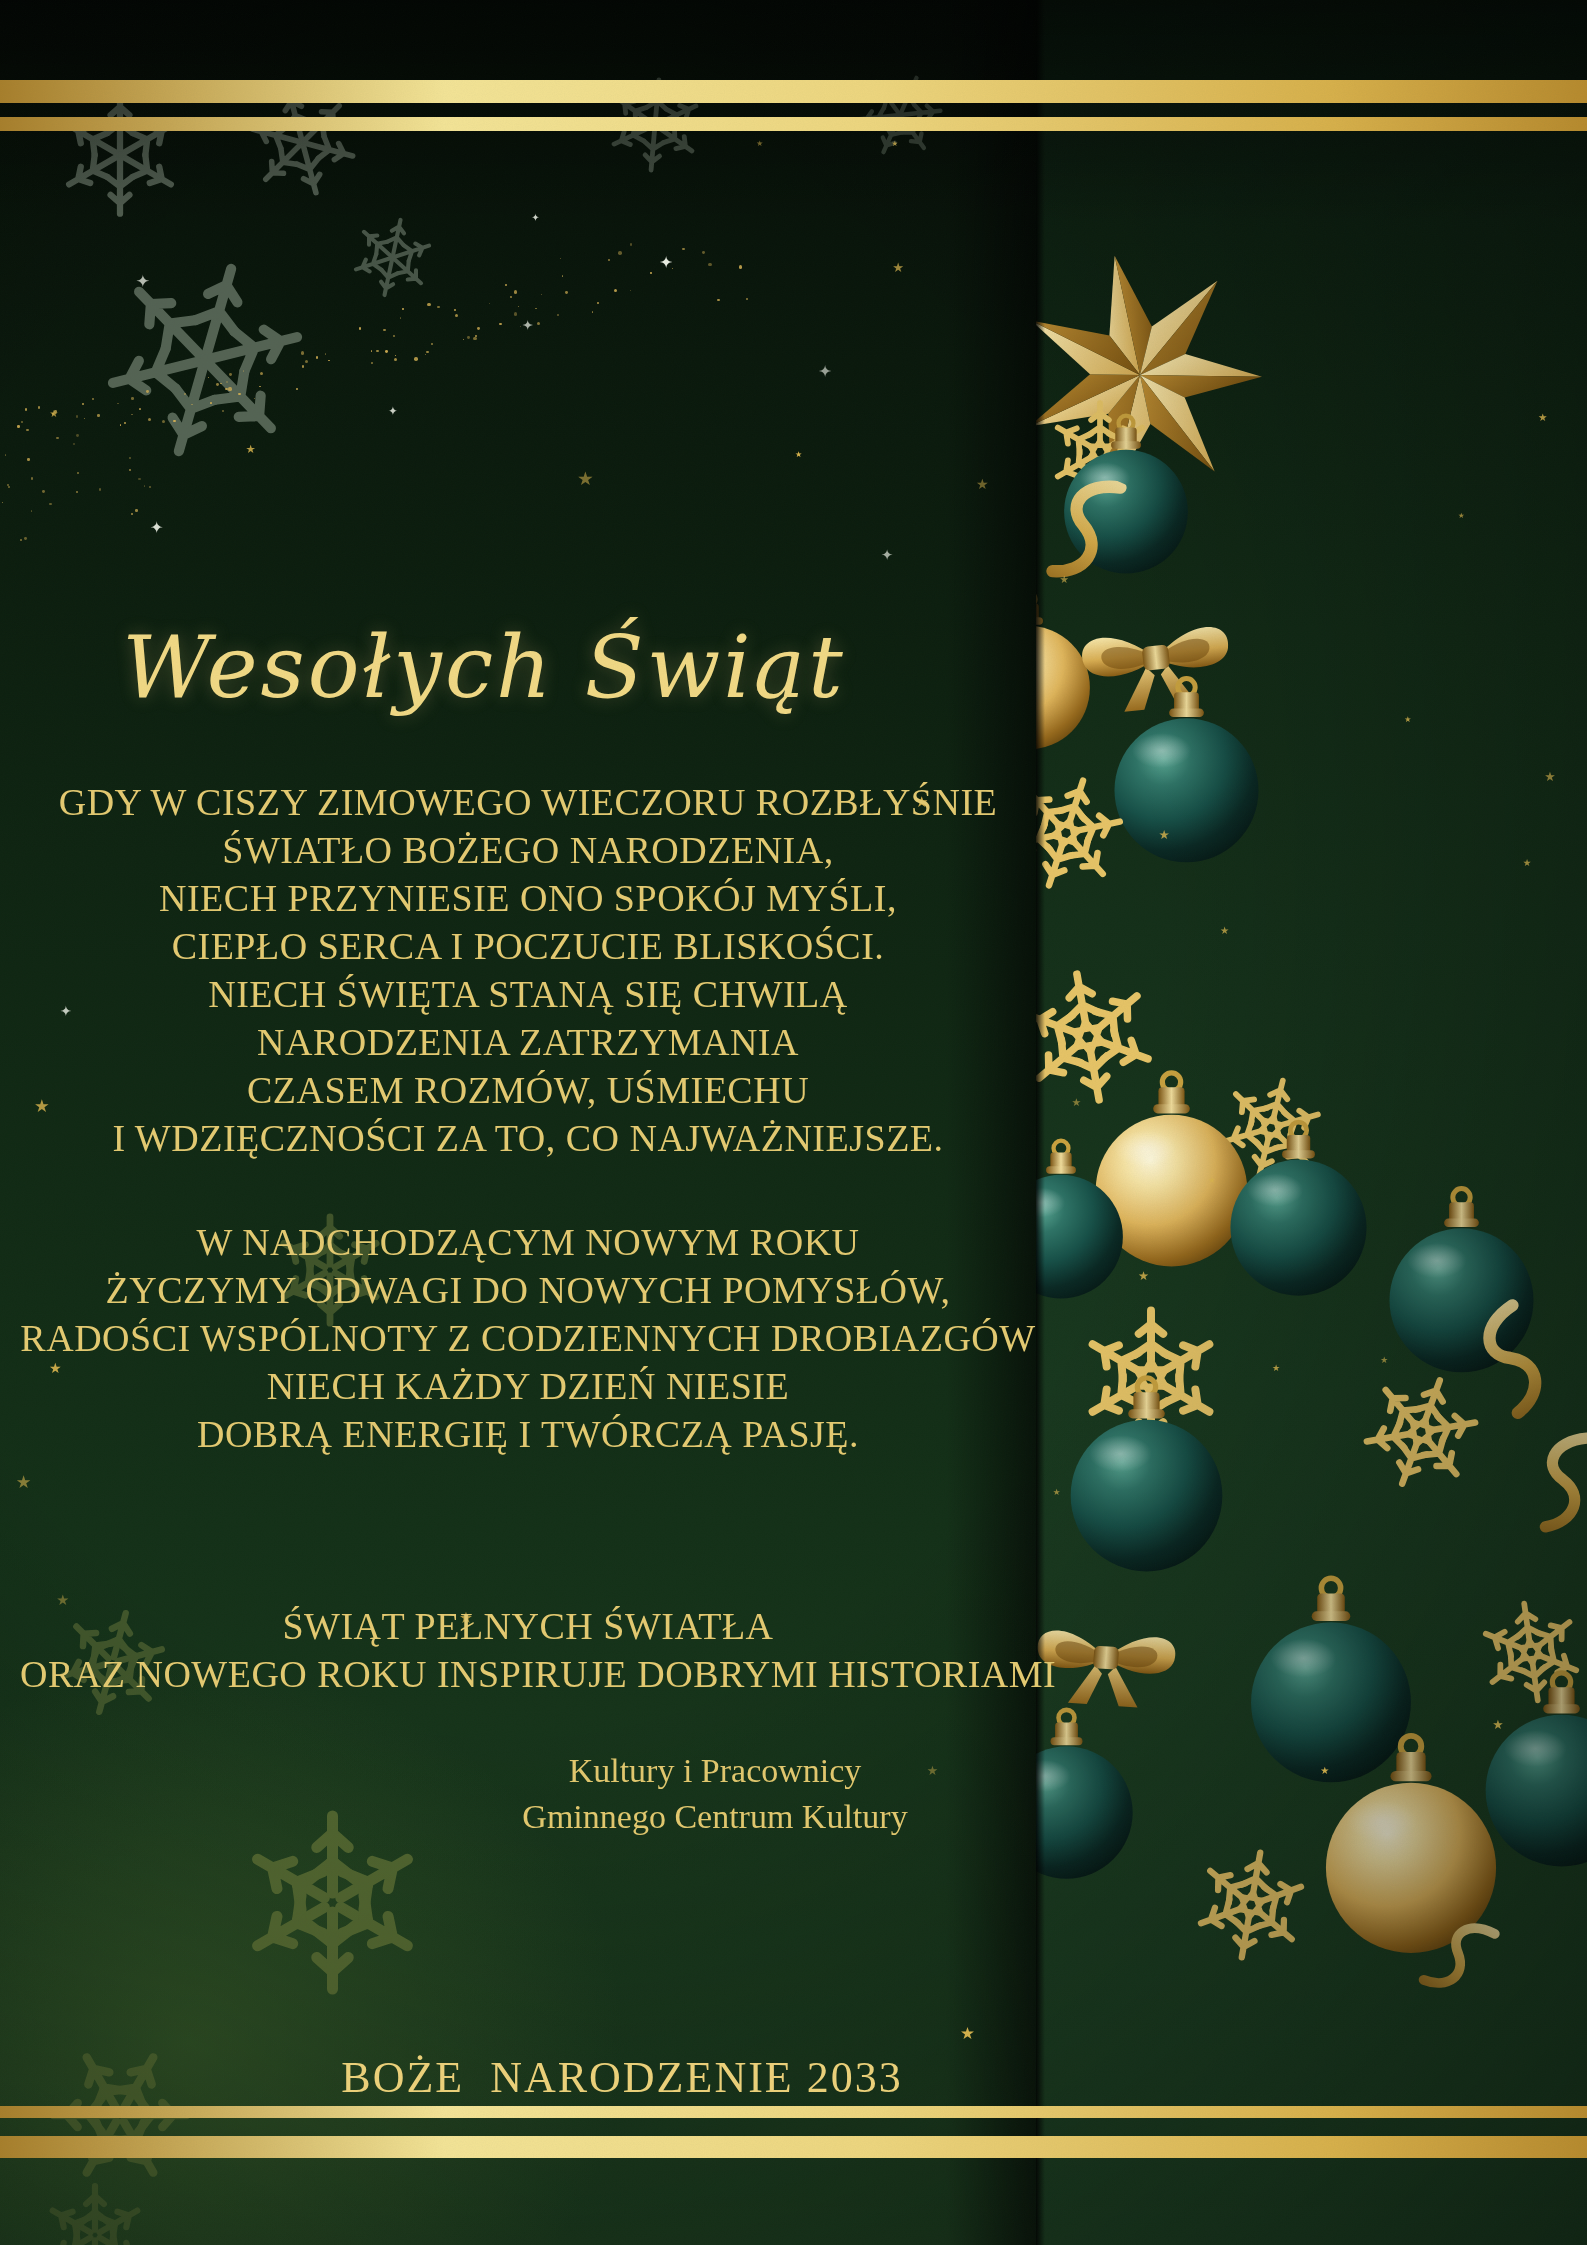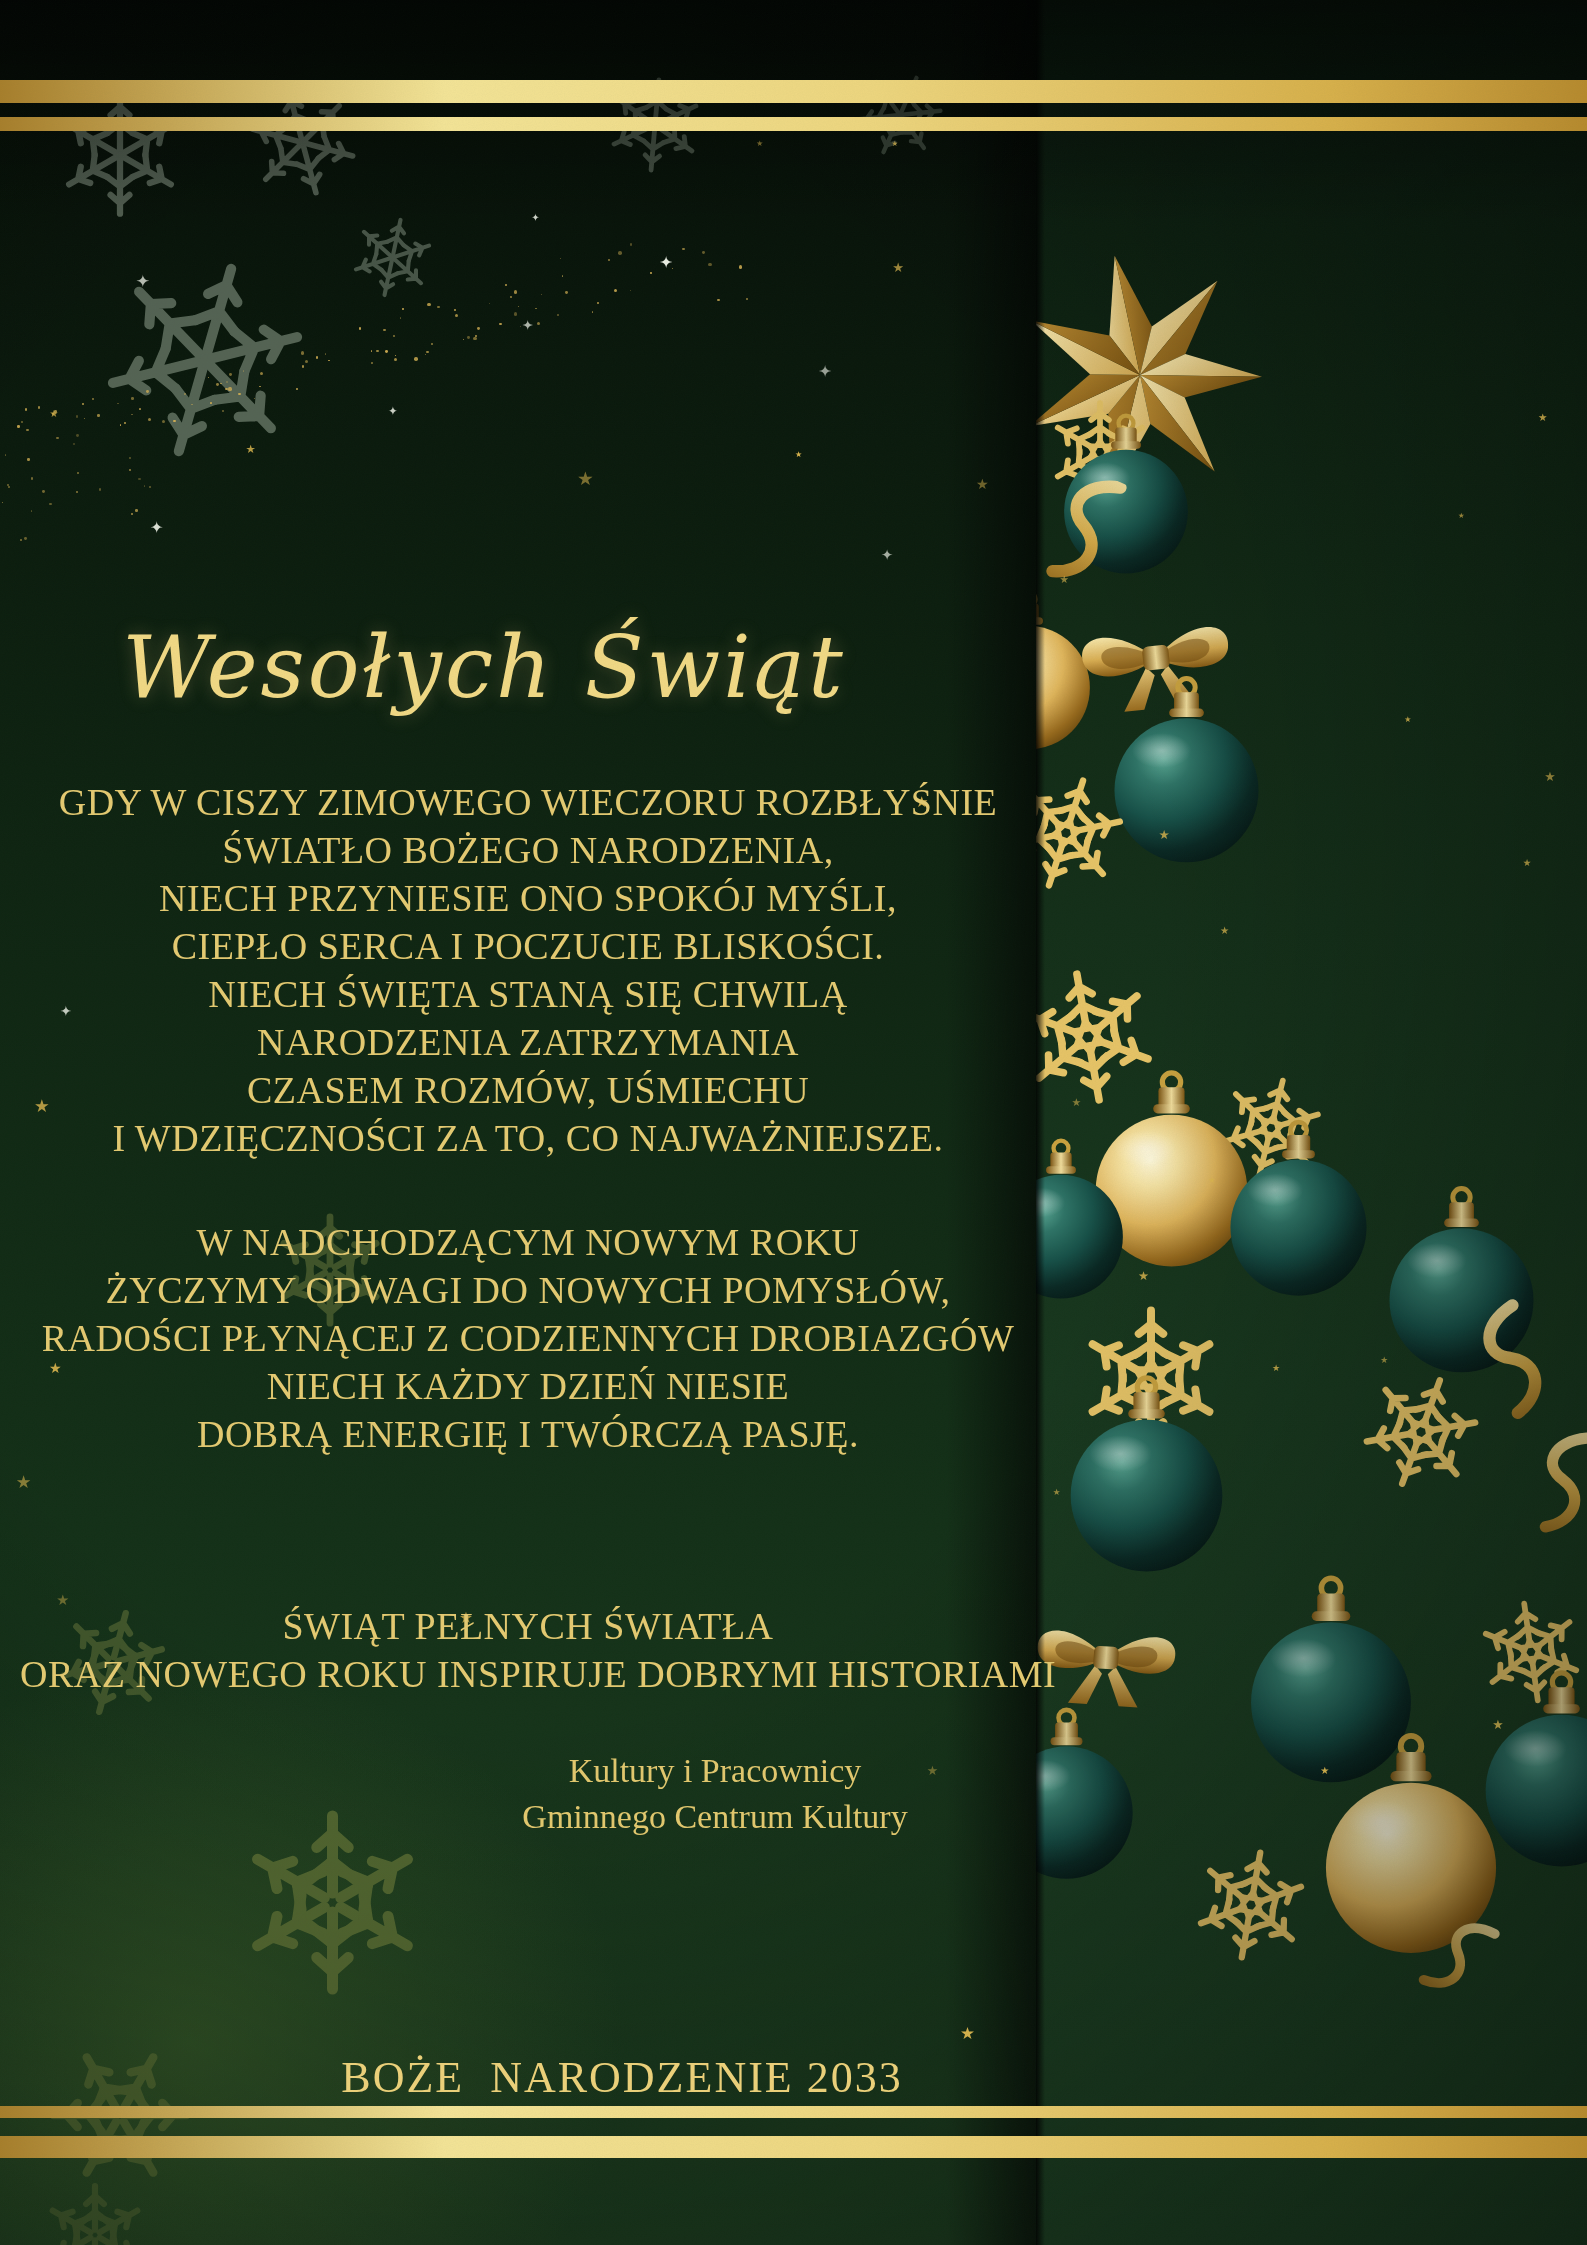--- a/index.html
+++ b/index.html
@@ -337,21 +337,21 @@
       <div class="tline">NIECH PRZYNIESIE ONO SPOKÓJ MYŚLI,</div>
       <div class="tline">CIEPŁO SERCA I POCZUCIE BLISKOŚCI.</div>
       <div class="tline">NIECH ŚWIĘTA STANĄ SIĘ CHWILĄ</div>
       <div class="tline">NARODZENIA ZATRZYMANIA</div>
       <div class="tline">CZASEM ROZMÓW, UŚMIECHU</div>
       <div class="tline">I WDZIĘCZNOŚCI ZA TO, CO NAJWAŻNIEJSZE.</div>
     </div>
   <div class="verse p2">
       <div class="tline">W NADCHODZĄCYM NOWYM ROKU</div>
       <div class="tline">ŻYCZYMY ODWAGI DO NOWYCH POMYSŁÓW,</div>
-      <div class="tline">RADOŚCI PŁYNĄCEJ Z CODZIENNYCH DROBIAZGÓW</div>
+      <div class="tline">RADOŚCI WSPÓLNOTY Z CODZIENNYCH DROBIAZGÓW</div>
       <div class="tline">NIECH KAŻDY DZIEŃ NIESIE</div>
       <div class="tline">DOBRĄ ENERGIĘ I TWÓRCZĄ PASJĘ.</div>
     </div>
   <div class="verse p3">
       <div class="tline">ŚWIĄT PEŁNYCH ŚWIATŁA</div>
       <div class="tline">ORAZ NOWEGO ROKU INSPIRUJE DOBRYMI HISTORIAMI</div>
     </div>
 
   <div class="signature">
     <div>Kultury i Pracownicy</div>

